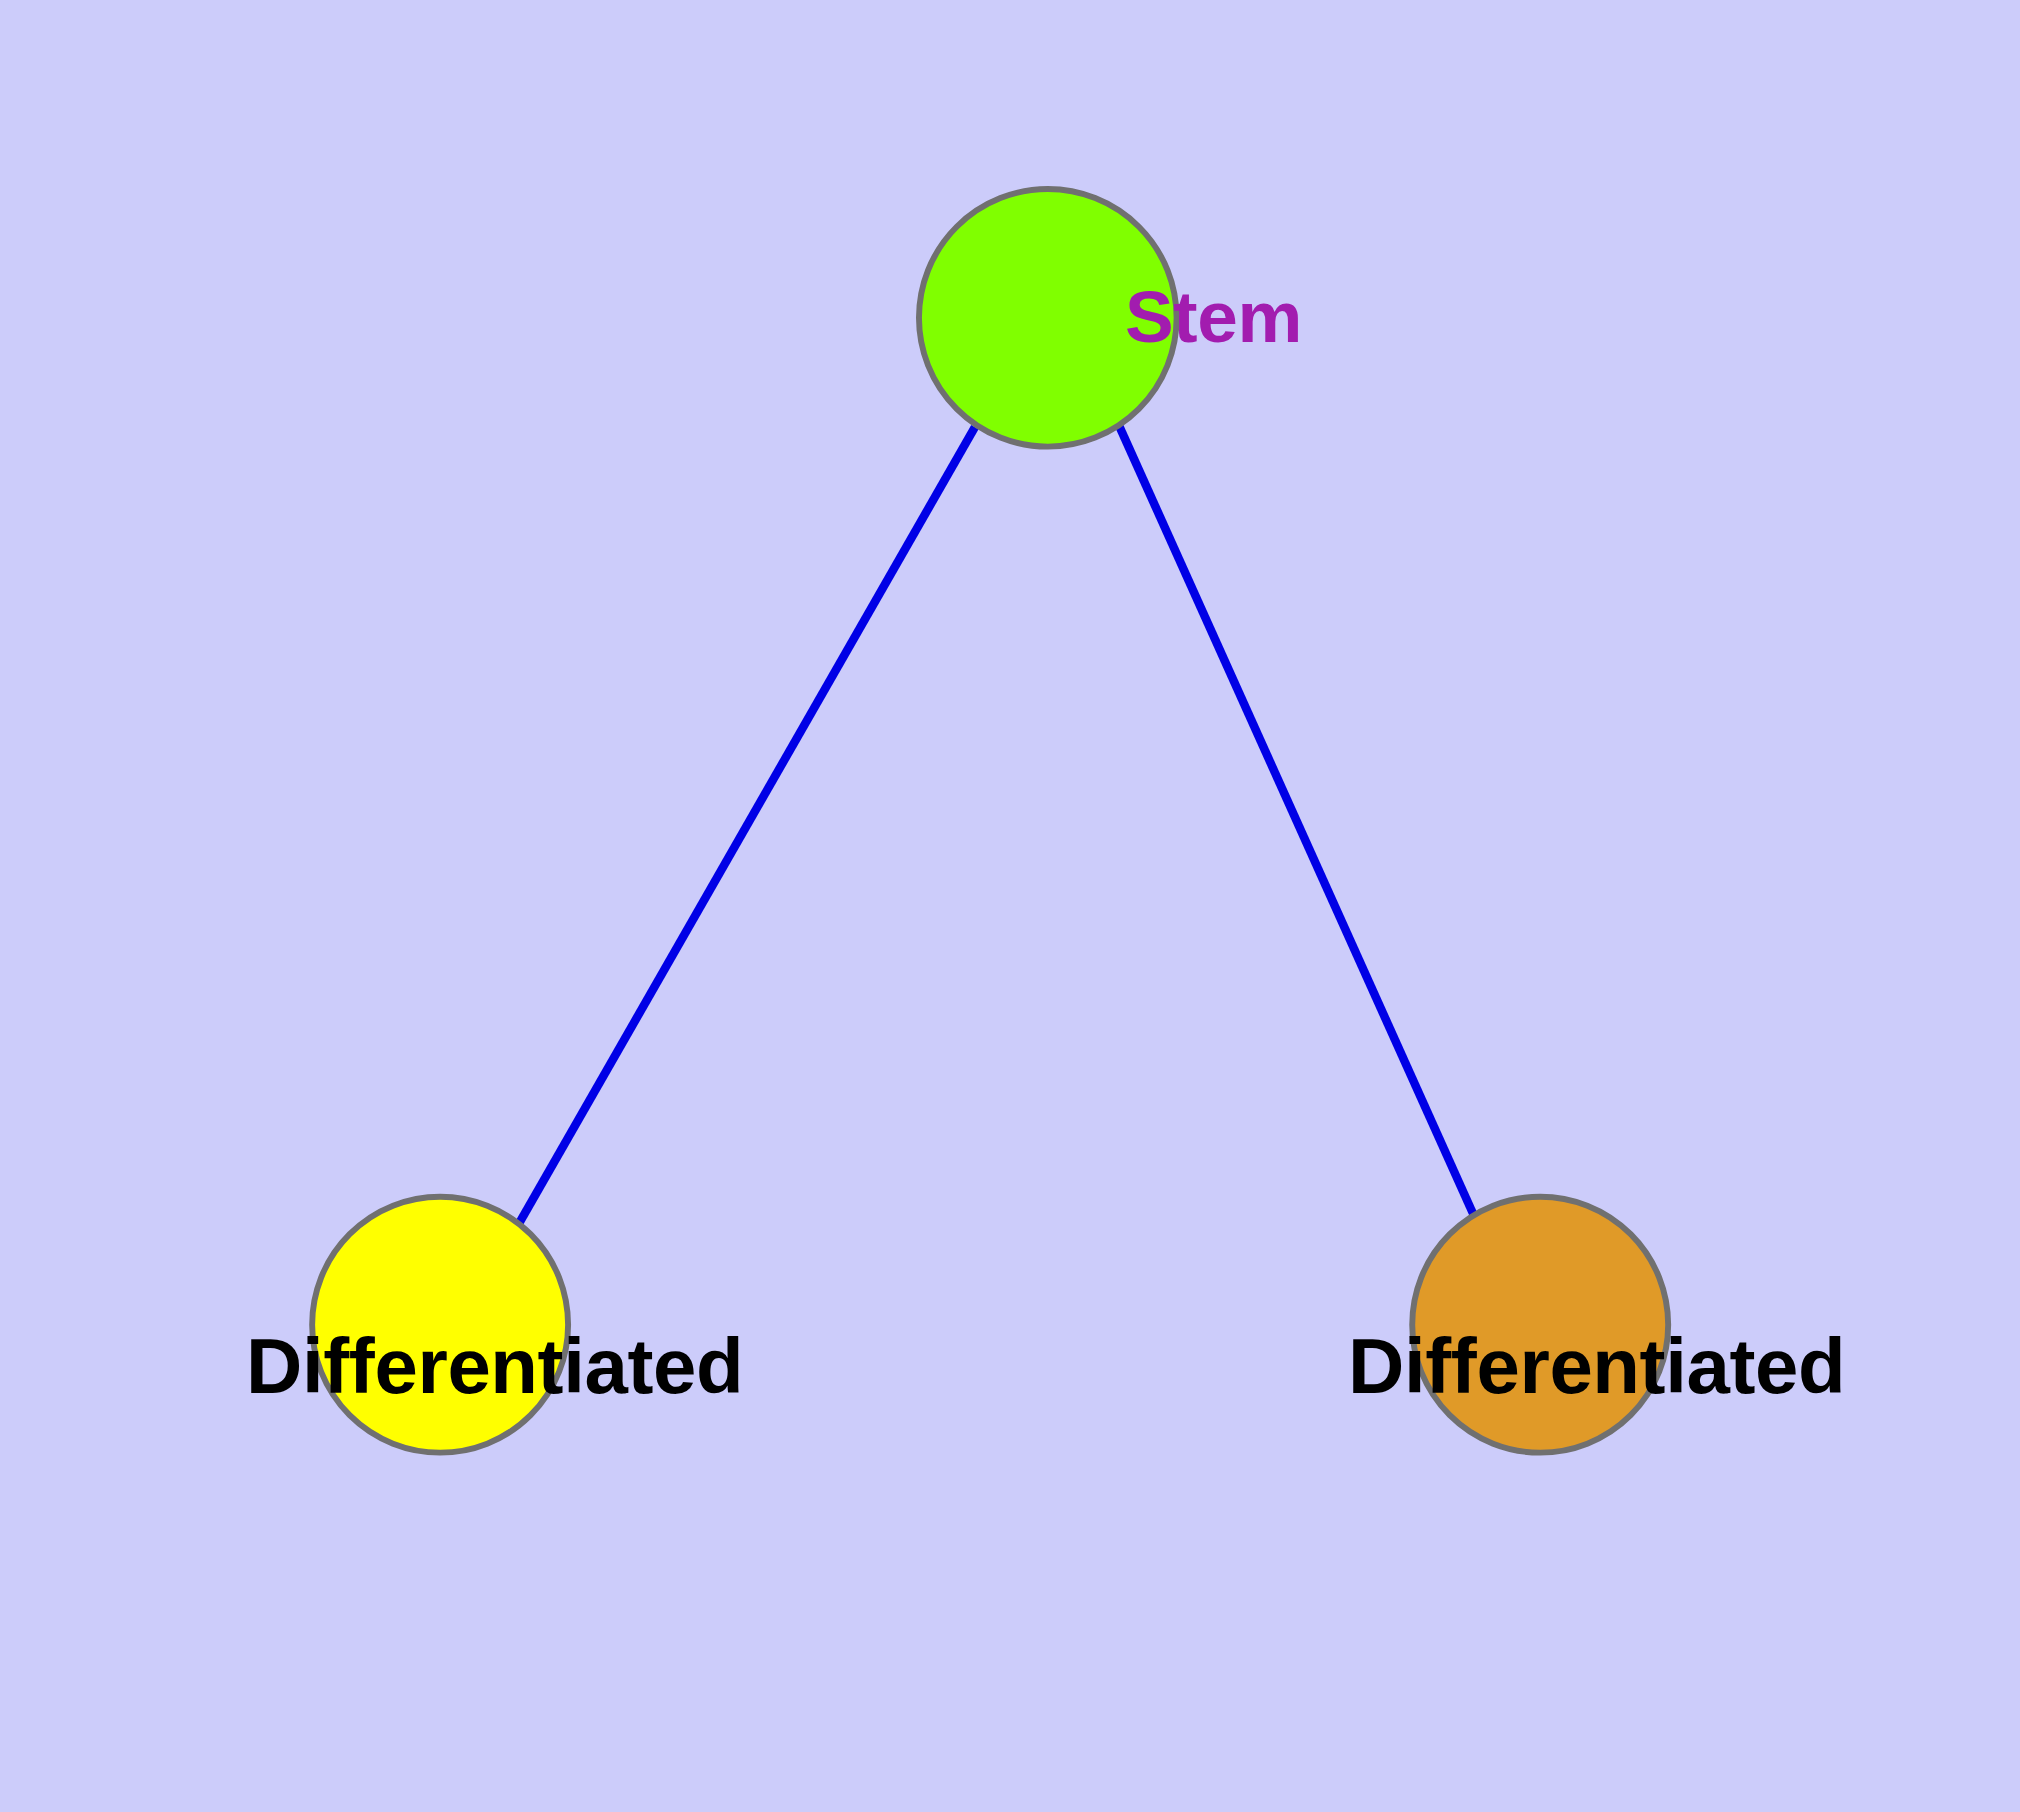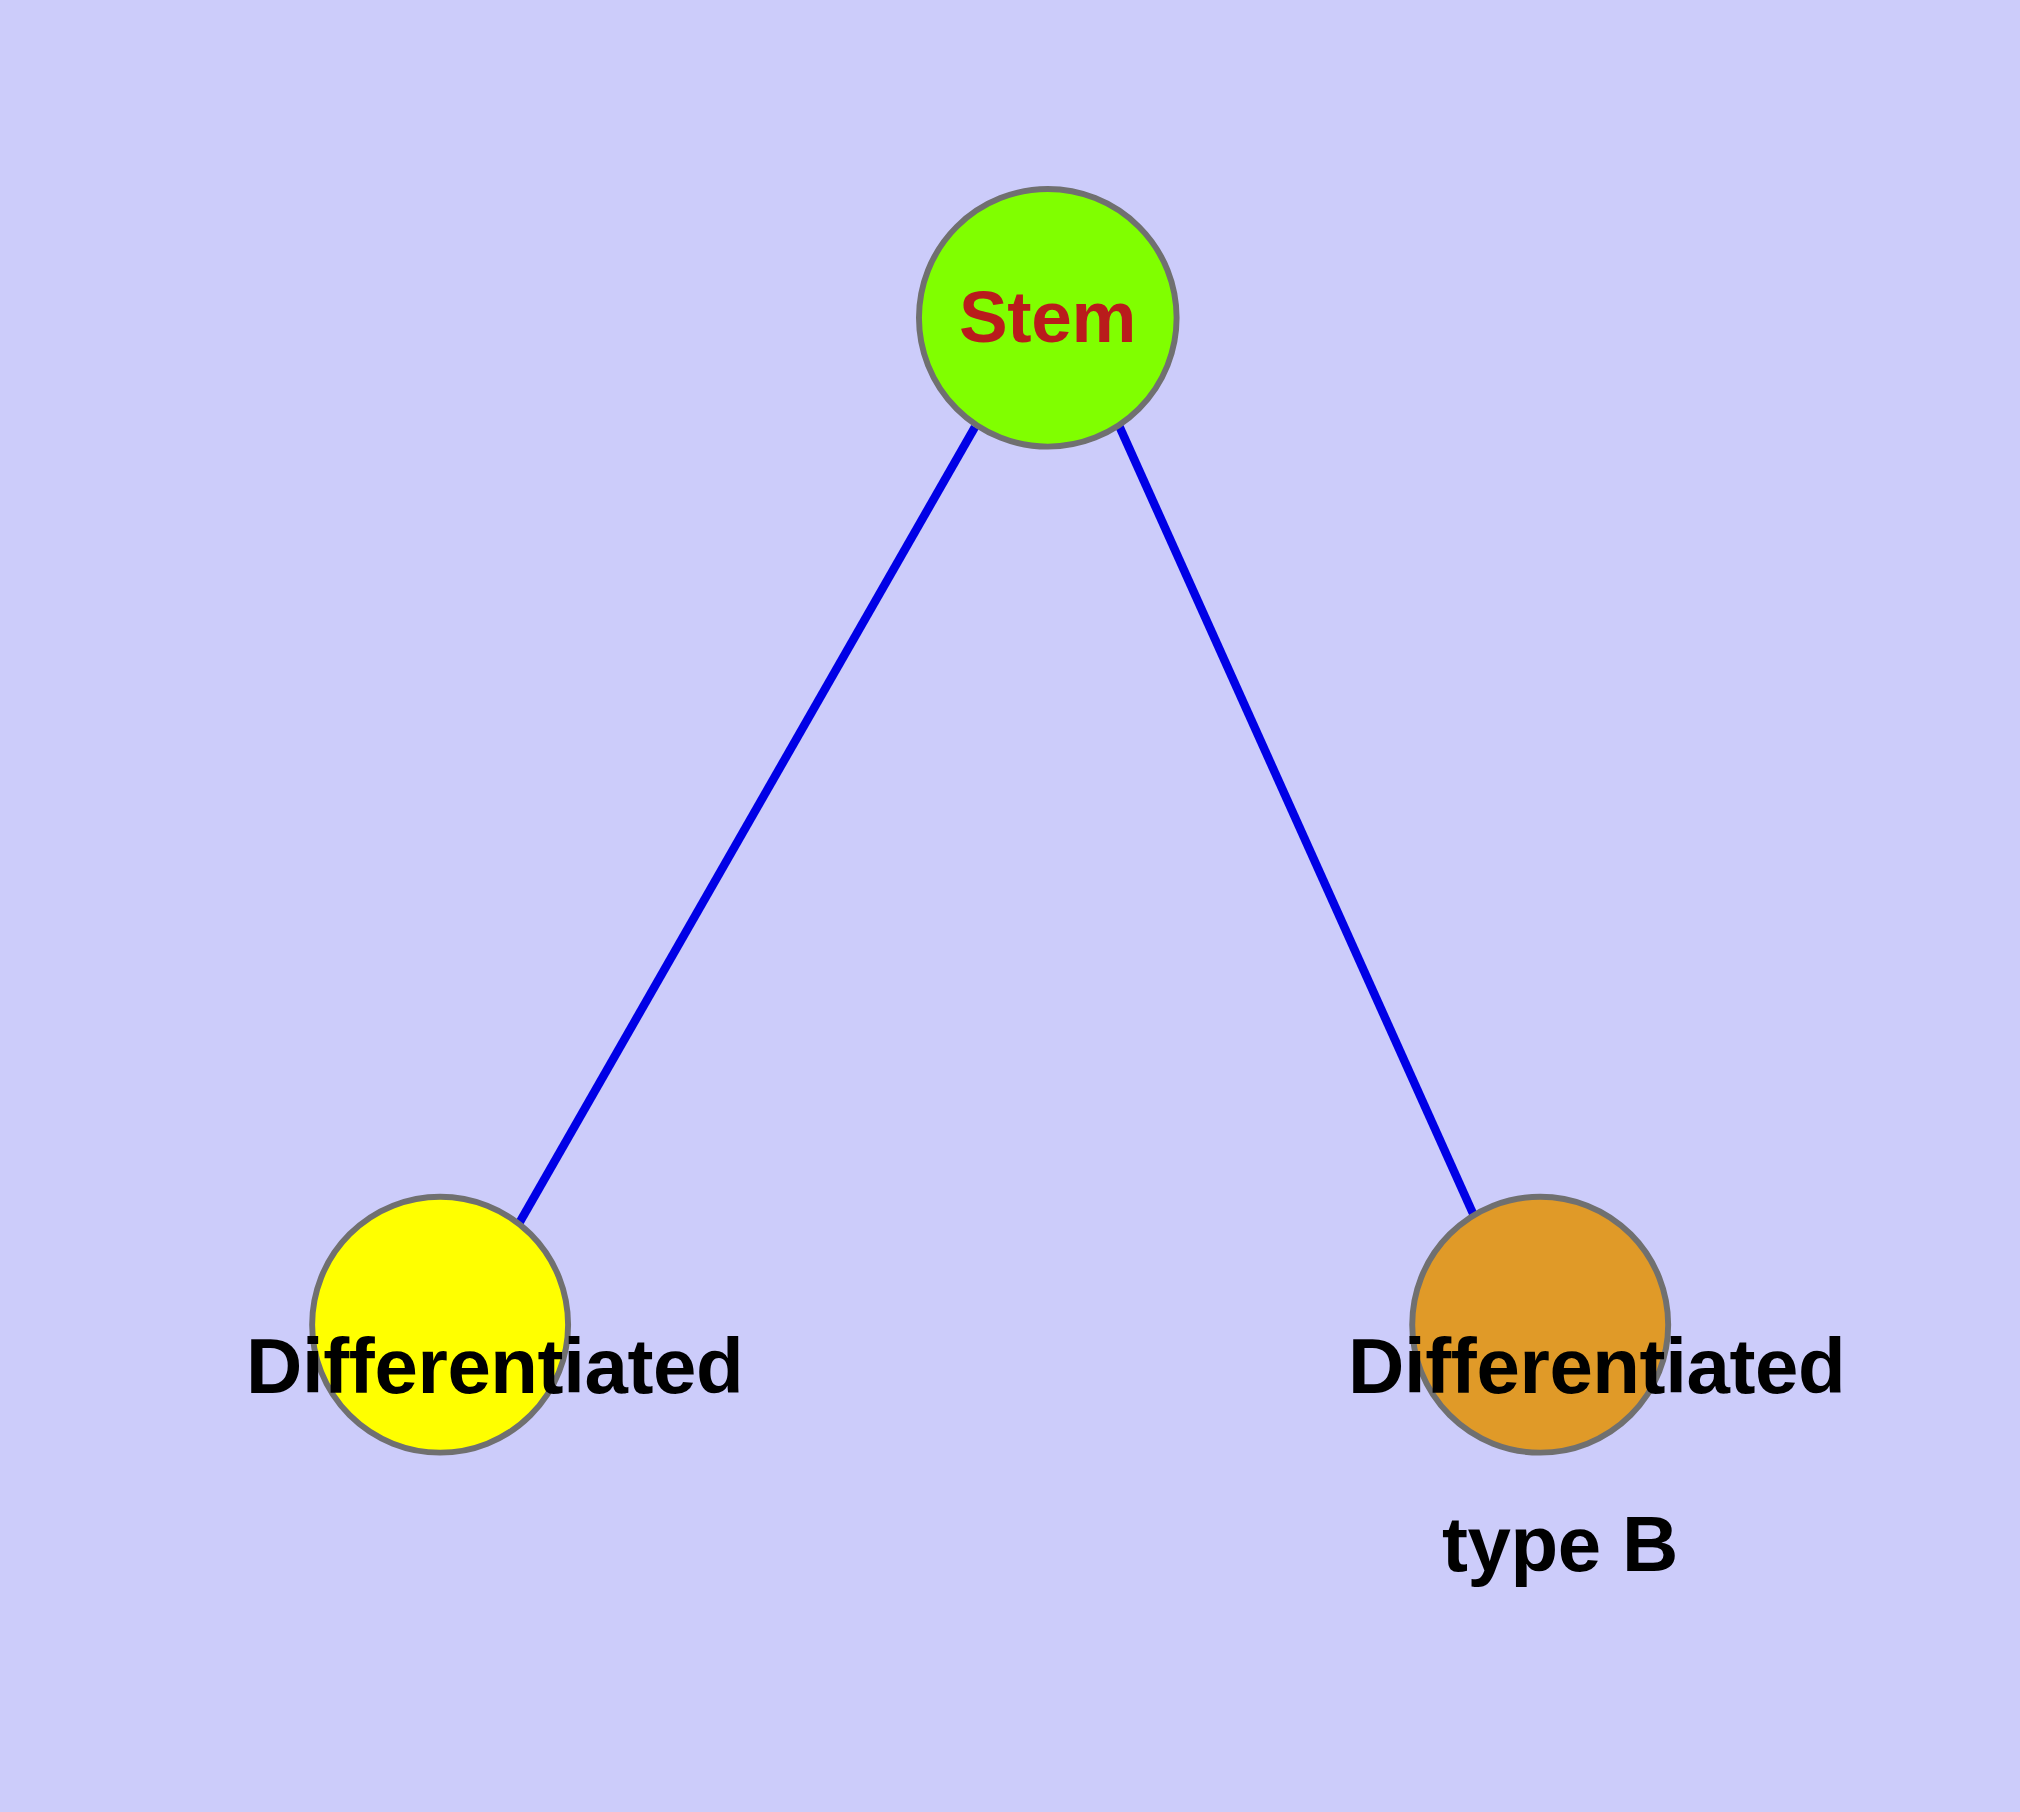--- a/index.html
+++ b/index.html
@@ -68,25 +68,24 @@
       <line x1="1320" y1="502" x2="1740" y2="1437" stroke="#0000e6" stroke-width="10" stroke-linecap="butt"></line>
     </g>
 
     <g>
       <circle cx="1236" cy="375" r="152" fill="#80ff00" stroke="#707070" stroke-width="7"></circle>
       <circle cx="519" cy="1563" r="151" fill="#ffff00" stroke="#707070" stroke-width="7"></circle>
       <circle cx="1817" cy="1563" r="151" fill="#e09a28" stroke="#707070" stroke-width="7"></circle>
     </g>
   </svg>
 
-  <div class="node-label" id="label-stem" style="color: #b91c1c;">Stem</div>
+  <div class="node-label" id="label-stem" style="color: #a21caf; text-align: right;">Stem</div>
 
   <div class="node-label" id="label-type-a" style="color: rgb(0, 0, 0);">
     <span>Differentiated</span><br>
   </div>
 
   <div class="node-label" id="label-type-b" style="color: rgb(0, 0, 0);">
     <span>Differentiated</span><br>
-    <span>type B</span>
   </div>
 
 </div>
 
 
 </body></html>

